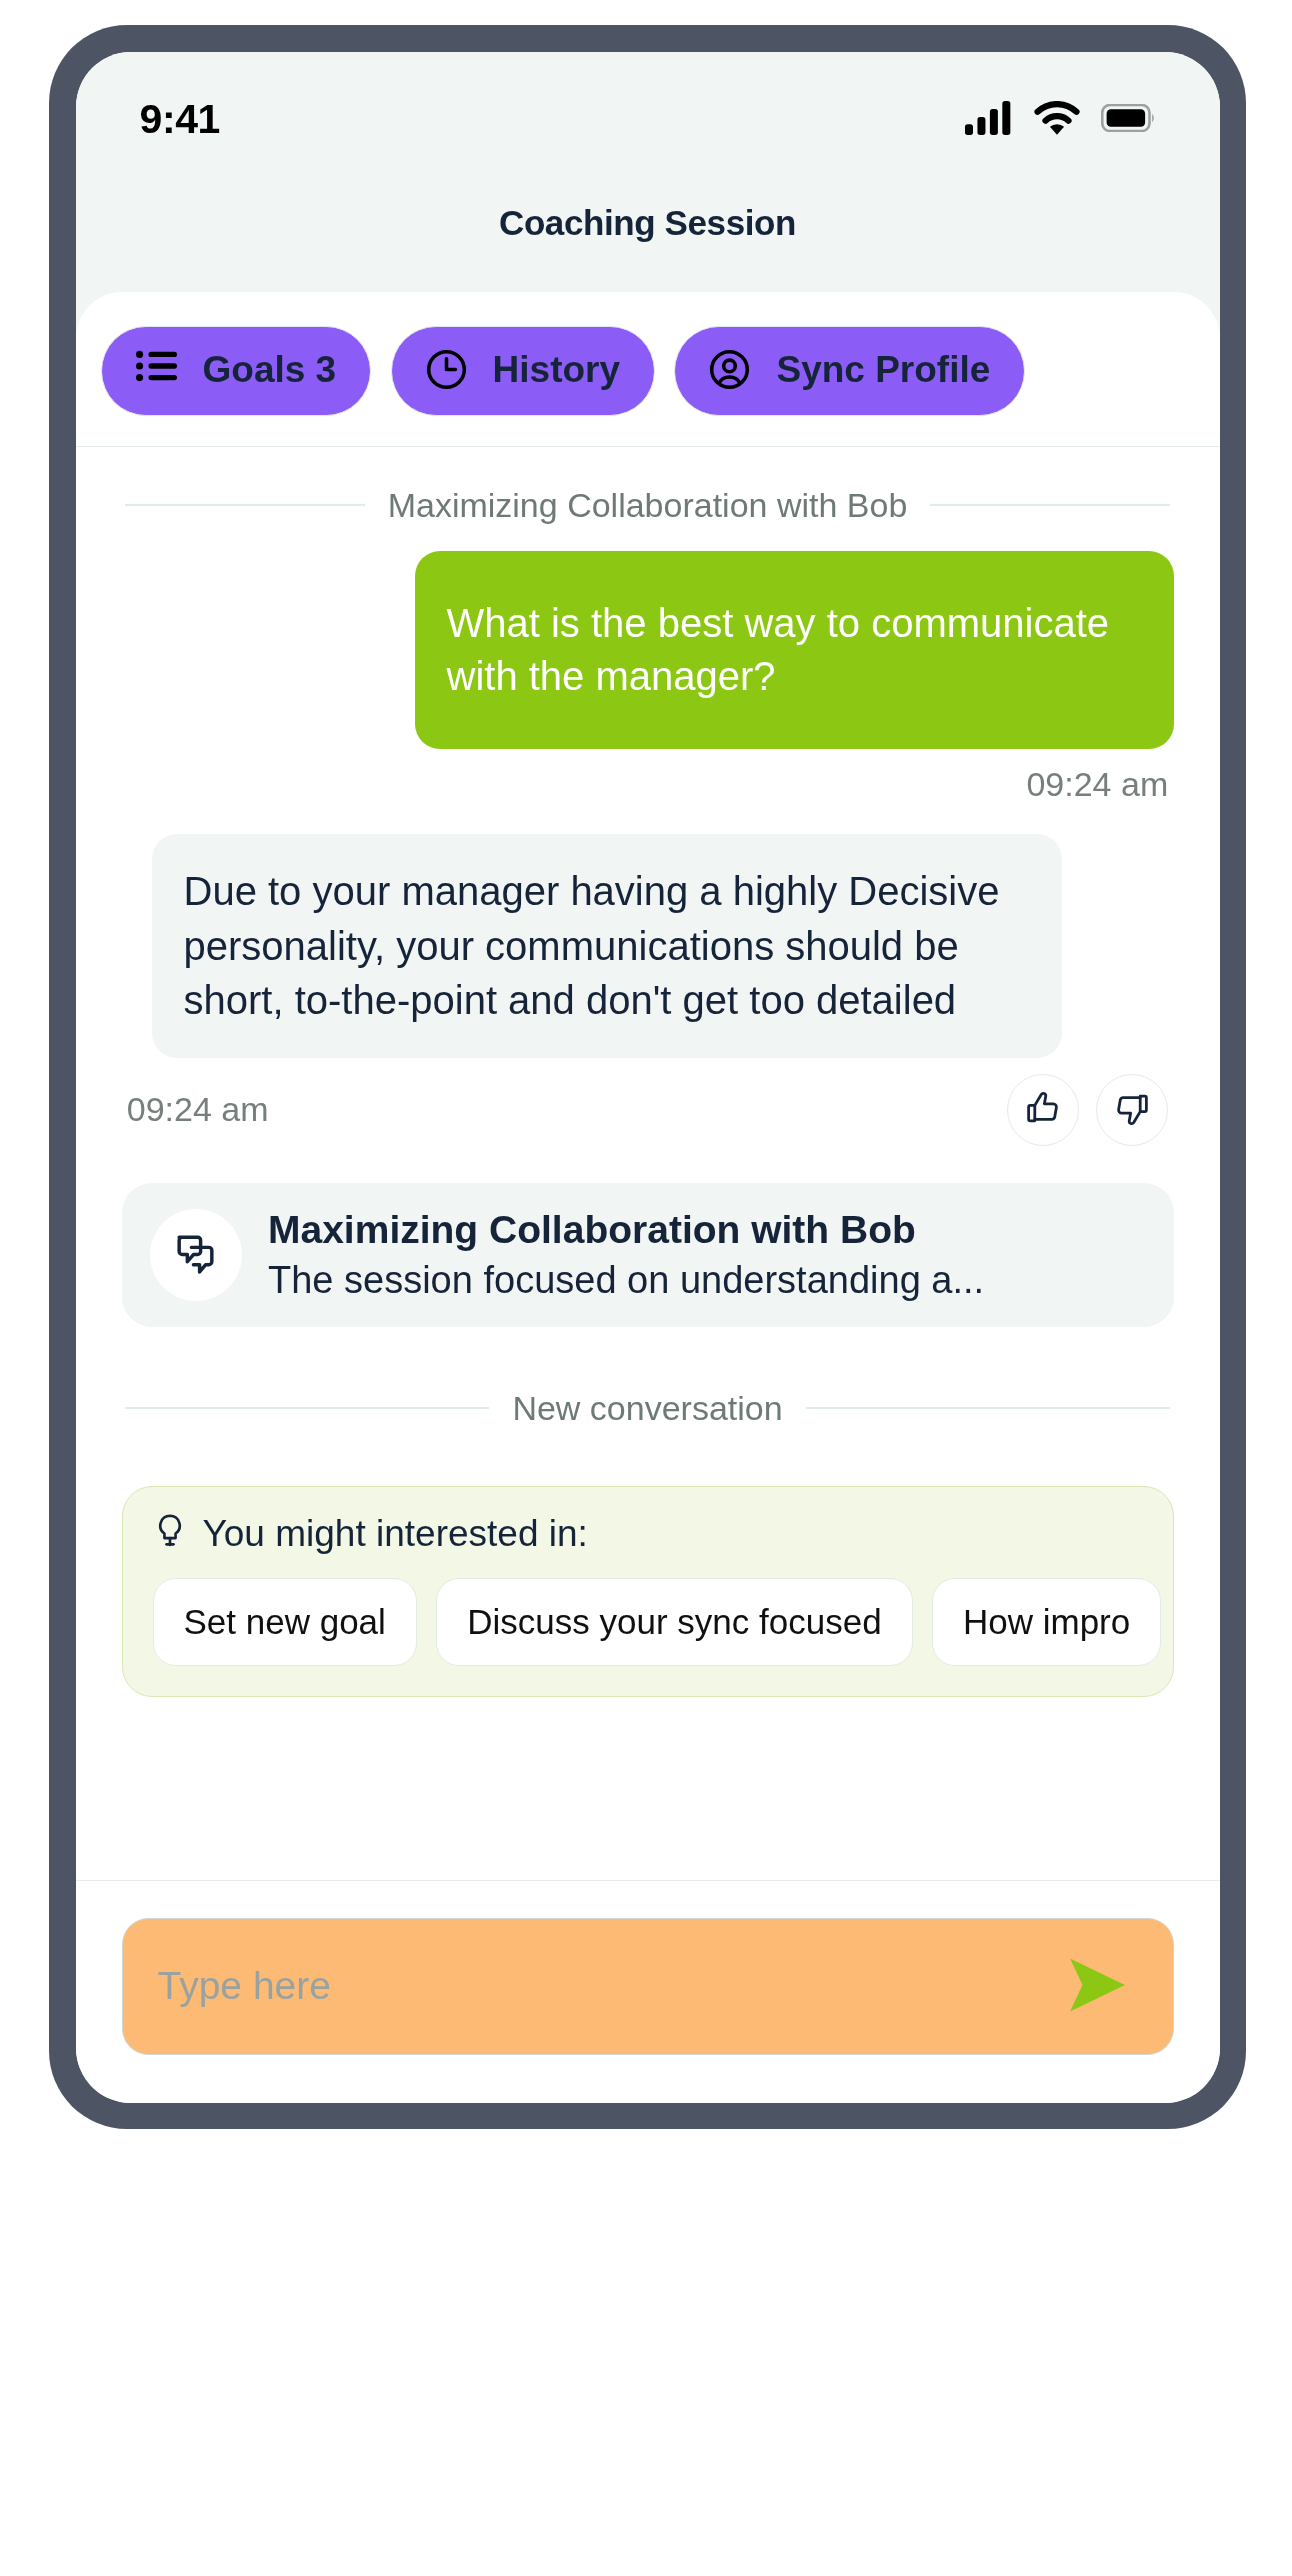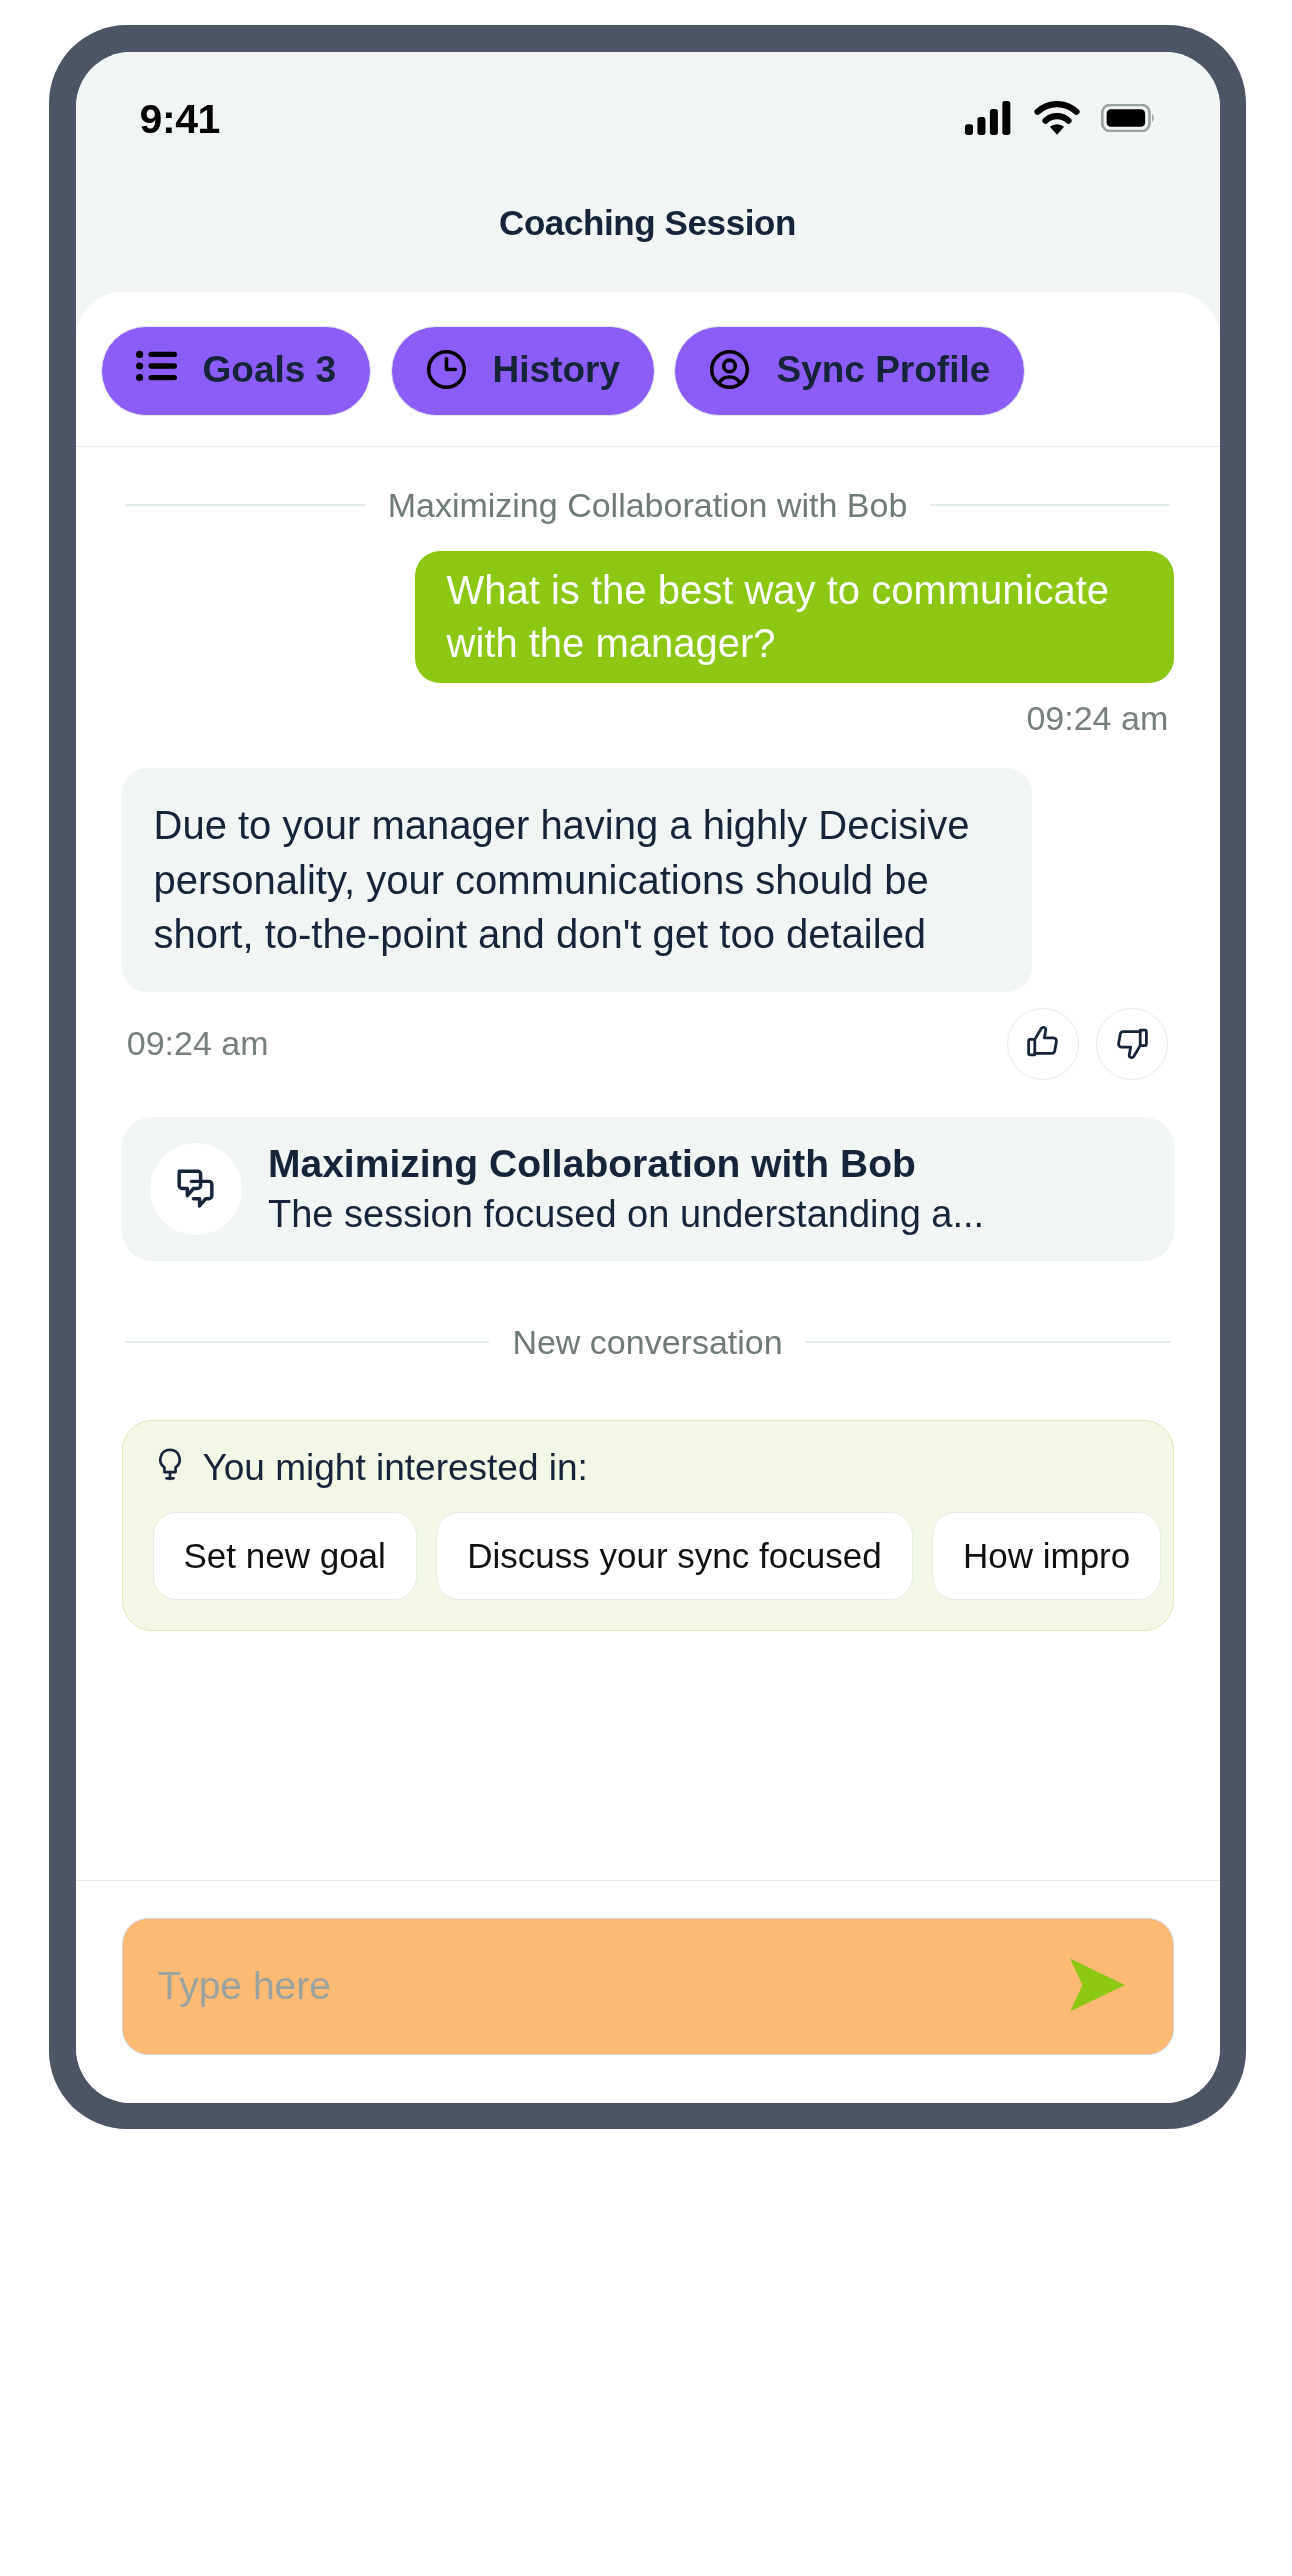--- a/index.html
+++ b/index.html
@@ -125,28 +125,28 @@
   }
   .section-divider .divider-label {
     font-size: 34px;
     color: #6e7a76;
     white-space: nowrap;
   }
 
   
   .msg-row { display: flex; }
   .msg-row.right { justify-content: flex-end; }
-  .msg-row.left { justify-content: flex-start; }
+  .msg-row.left { justify-content: flex-start; margin-left: 30px; }
 
   .bubble-user {
     max-width: 759px;
     background: #8cc714;
     color: #ffffff;
     border-radius: 25px;
-    padding: 13px 32px;
+    padding: 46px 32px;
     font-size: 40px;
     line-height: 1.33;
     font-weight: 500;
   }
 
   .bubble-bot {
     max-width: 910px;
     background: #f1f5f4;
     color: #16243a;
     border-radius: 25px;

